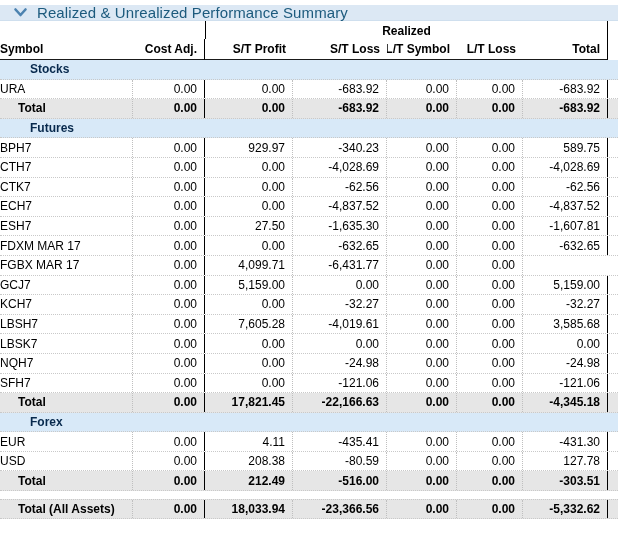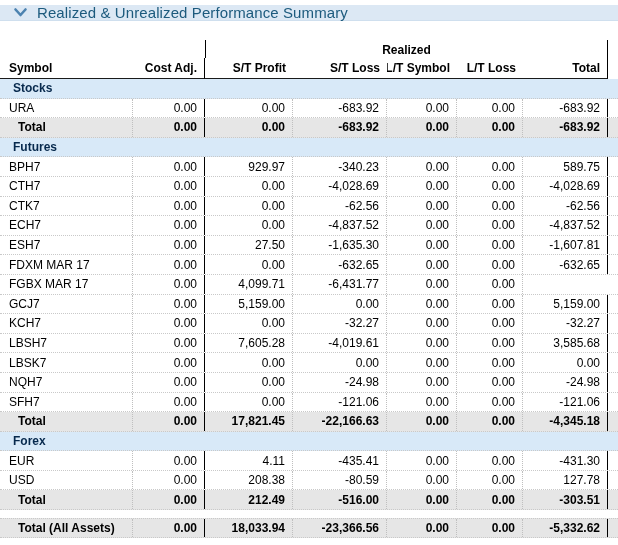--- a/index.html
+++ b/index.html
@@ -26,48 +26,48 @@
     display:grid;
     grid-template-columns:133px 72px 88px 94px 70px 66px 85px 1fr;
     align-items:center;
     box-sizing:border-box;
   }
   .cell{
     box-sizing:border-box;height:100%;
     display:flex;align-items:center;justify-content:flex-end;
     padding-right:7px;overflow:hidden;white-space:nowrap;
   }
-  .cell.sym{justify-content:flex-start;padding-left:9px;padding-right:4px;}
+  .cell.sym{justify-content:flex-start;padding-right:4px;}
   .sep-dot{border-right:1px dotted #bfbfbf;}
   .sep-solid{border-right:1px solid #000;}
   .filler{border:none;}
 
   
-  .hdr-group{height:18px;margin-top:19px;}
+  .hdr-group{height:18px;}
   .hg-span{
     grid-column:3/8;height:100%;box-sizing:border-box;
     display:flex;align-items:flex-end;justify-content:center;
     font-weight:bold;padding-bottom:1px;
     border-left:1px solid #000;border-right:1px solid #000;
   }
   .hdr-labels{height:21px;}
   .hdr-labels .cell{
     font-weight:bold;align-items:flex-end;padding-bottom:3px;
     border-bottom:1px solid #1a1a1a;
   }
   .hdr-labels .filler{border-bottom:none;}
   .hdr-labels .c-cost{border-right:1px solid #000;}
   .hdr-labels .c-total{border-right:1px solid #000;}
 
   
   .row{height:19.6px;border-bottom:1px dotted #c9c9c9;}
   .row.section-row{
     background:#d8e9f8;font-weight:bold;color:#07294d;
   }
-  .row.section-row .cell{border:none;justify-content:flex-start;padding-left:13px;}
+  .row.section-row .cell{border:none;justify-content:flex-start;padding-left:30px;}
   .row.data-row{background:#fff;}
   .row.total-row{background:#e6e6e6;font-weight:bold;}
   .row.total-row .cell.sym{padding-left:18px;}
   .row.grand-row{
     background:#e6e6e6;font-weight:bold;margin-top:8px;
     border-top:1px dotted #c9c9c9;height:20px;
   }
   .row.grand-row .cell.sym{padding-left:18px;}
 </style>
 </head>

